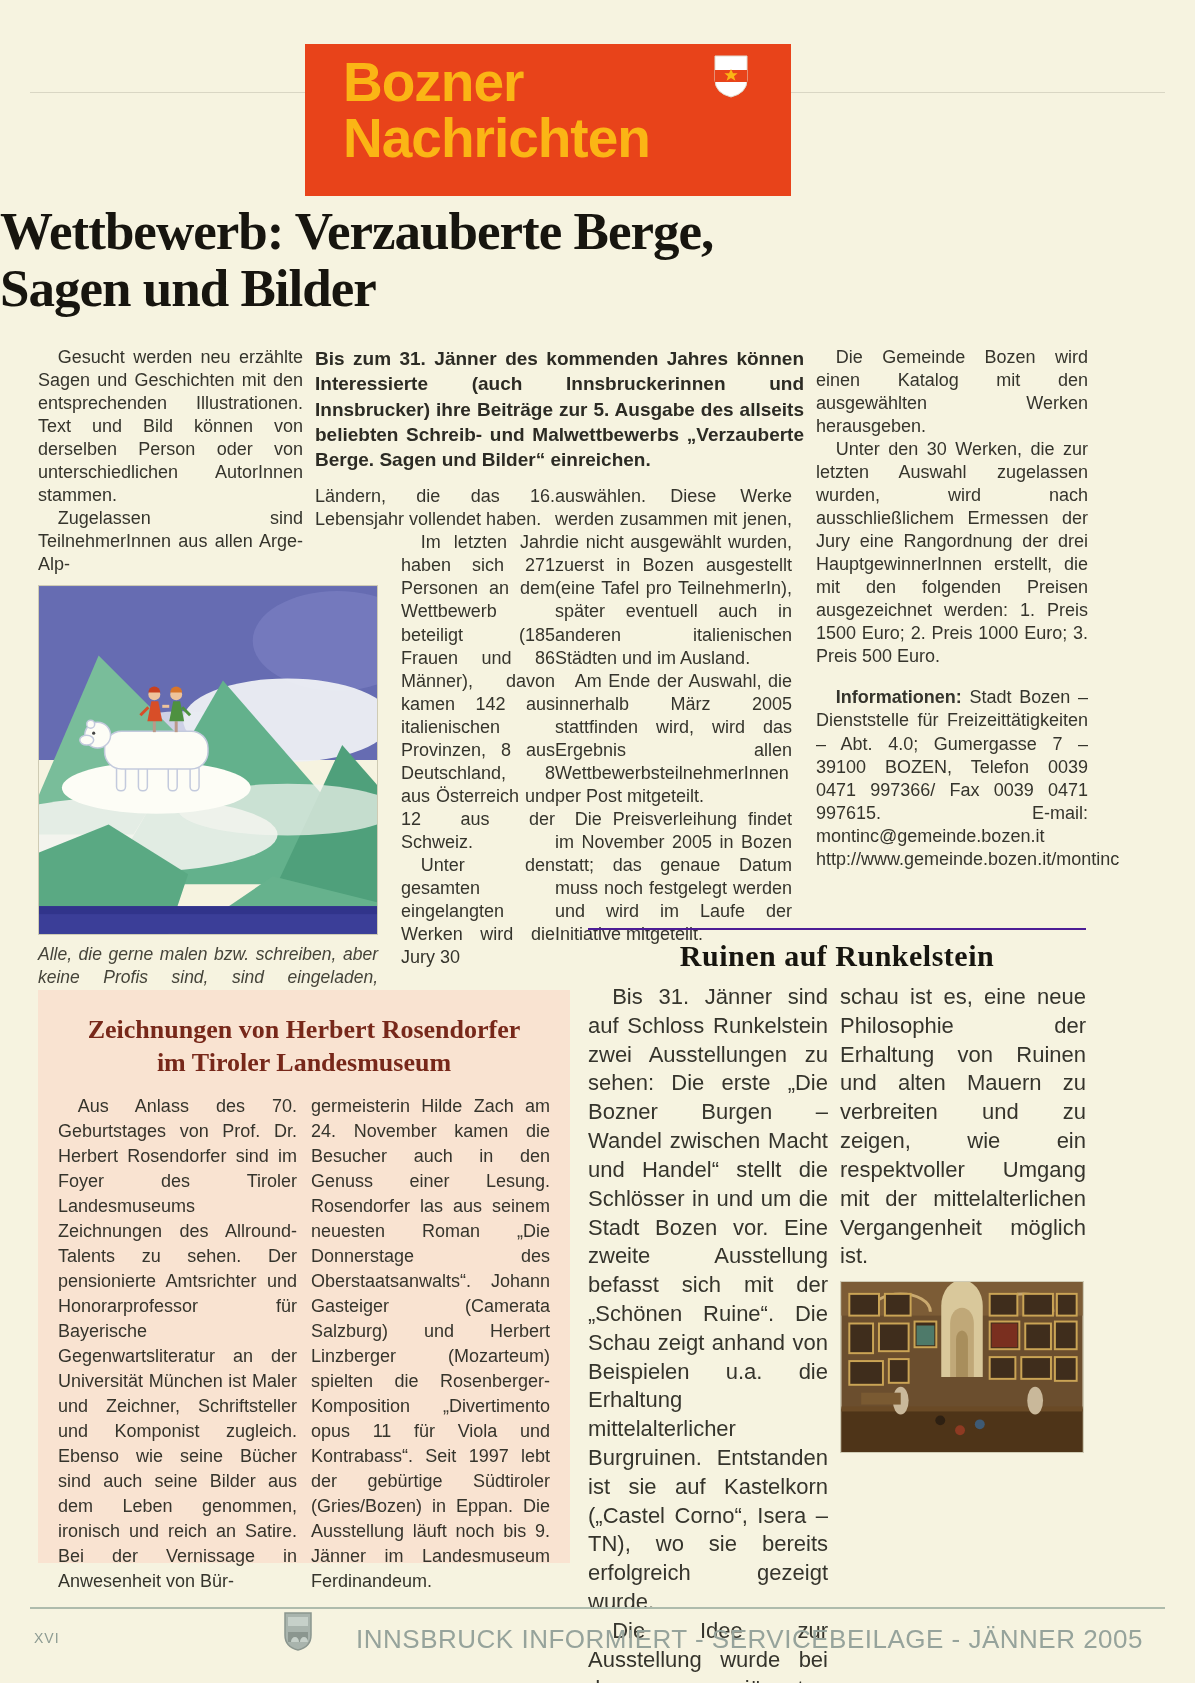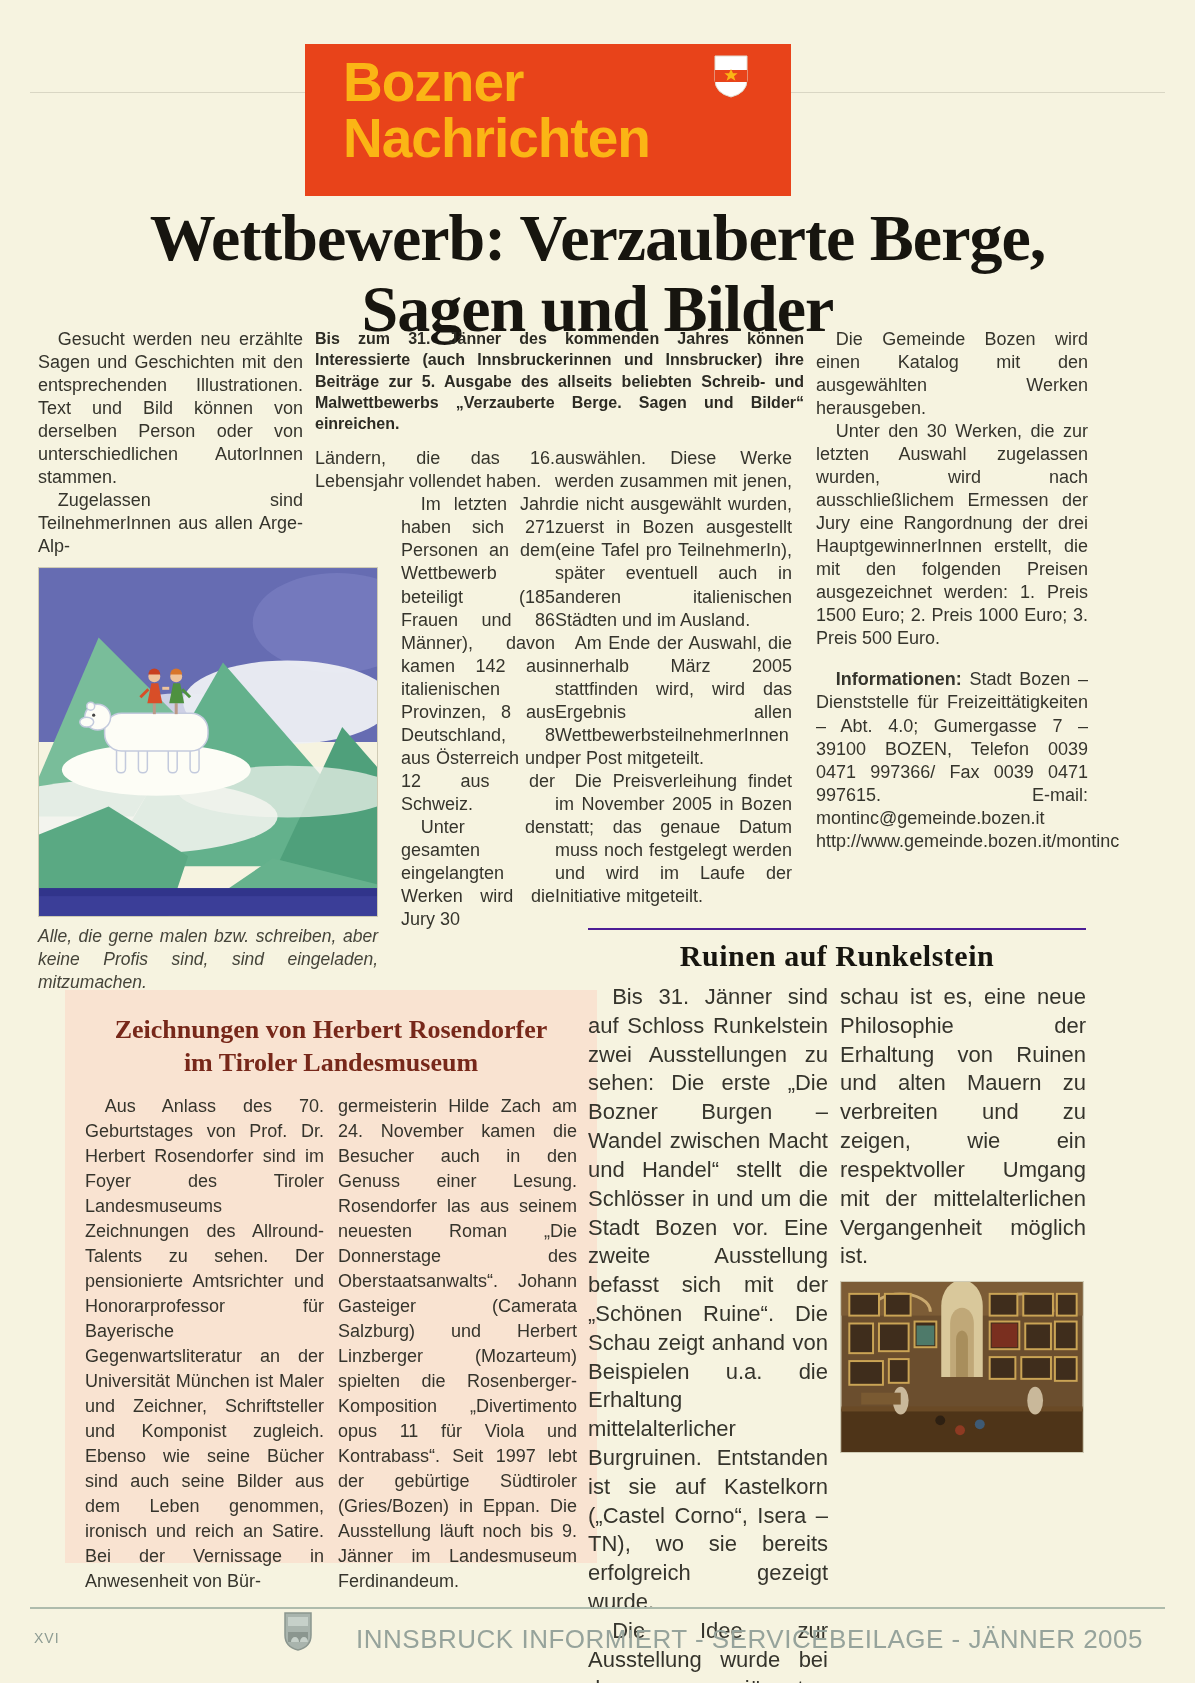--- a/index.html
+++ b/index.html
@@ -9,46 +9,46 @@
 
   
   .top-rule { position:absolute; top:92px; left:30px; right:30px; height:1px; background:#d9d6c4; }
 
   
   .masthead { position:absolute; left:305px; top:44px; width:486px; height:152px; background:#e8431a; z-index:2; padding:10px 0 0 38px; }
   .masthead-title { color:#fbb515; font-weight:bold; font-size:55px; line-height:1.02; letter-spacing:-1px; }
   .masthead-shield { position:absolute; top:11px; right:42px; }
 
   
-  .headline { position:absolute; top:203px; left:0; width:100%; text-align:center;
-              font-family:"Liberation Serif", serif; font-weight:bold; font-size:66px;
+  .headline { position:absolute; top:203px; left:0; width:100%; text-align:left;
+              font-family:"Liberation Serif", serif; font-weight:bold; font-size:53px;
               line-height:1.07; color:#17150f; letter-spacing:-1px; }
 
   
-  .main-cols { position:absolute; left:38px; top:328px; width:1050px; display:flex; gap:12px;
+  .main-cols { position:absolute; left:38px; top:346px; width:1050px; display:flex; gap:12px;
                font-size:18px; line-height:1.28; }
   .main-cols p { text-align:justify; }
   p.ind { text-indent:1.1em; }
   .colA { width:265px; flex:0 0 265px; }
   .mid  { width:489px; flex:0 0 489px; }
   .colD { width:272px; flex:0 0 272px; }
-  .lead { font-weight:bold; text-align:center; font-size:16px; line-height:1.33;
+  .lead { font-weight:bold; text-align:center; font-size:19px; line-height:1.33;
           margin-bottom:13px; color:#2c2b24; }
   .mid-cols { display:flex; gap:0; }
   .mid-colL { width:240px; flex:0 0 240px; }
   .mid-colR { width:237px; flex:0 0 237px; }
   .narrow { margin-left:86px; }
   .illustration-wrap { width:340px; margin-top:9px; position:relative; z-index:1; }
   .illustration-wrap svg { display:block; border:1px solid #cfcbb4; }
   .caption { font-style:italic; font-size:17.5px; line-height:1.3; color:#45443a; margin-top:8px; width:340px; }
   .spacer { height:18px; }
 
   
   .rosendorfer { position:absolute; left:38px; top:990px; width:532px; height:573px;
-                 background:#f9e3d1; padding:24px 20px 0 20px;margin-left:27px; }
+                 background:#f9e3d1; padding:24px 20px 0 20px; }
   .rosendorfer-heading { font-family:"Liberation Serif", serif; font-weight:bold; font-size:26px;
                  line-height:1.25; text-align:center; color:#77281a; margin-bottom:15px; }
   .rosendorfer-cols { display:flex; gap:14px; font-size:18px; line-height:1.39; }
   .rosendorfer-cols > div { width:239px; }
   .rosendorfer-cols p { text-align:justify; }
 
   
   .runkelstein { position:absolute; left:588px; top:928px; width:498px; border-top:2px solid #4c1d95; padding-top:9px; }
   .runkelstein-heading { font-family:"Liberation Serif", serif; font-weight:bold; font-size:30px;
                  text-align:center; color:#17150f; letter-spacing:0.5px; margin-bottom:10px; }

